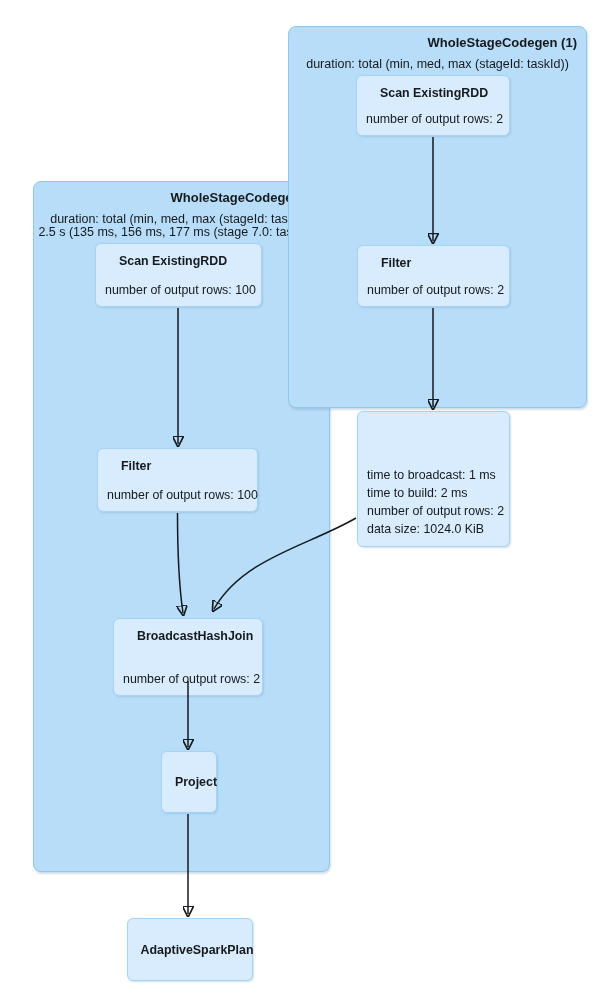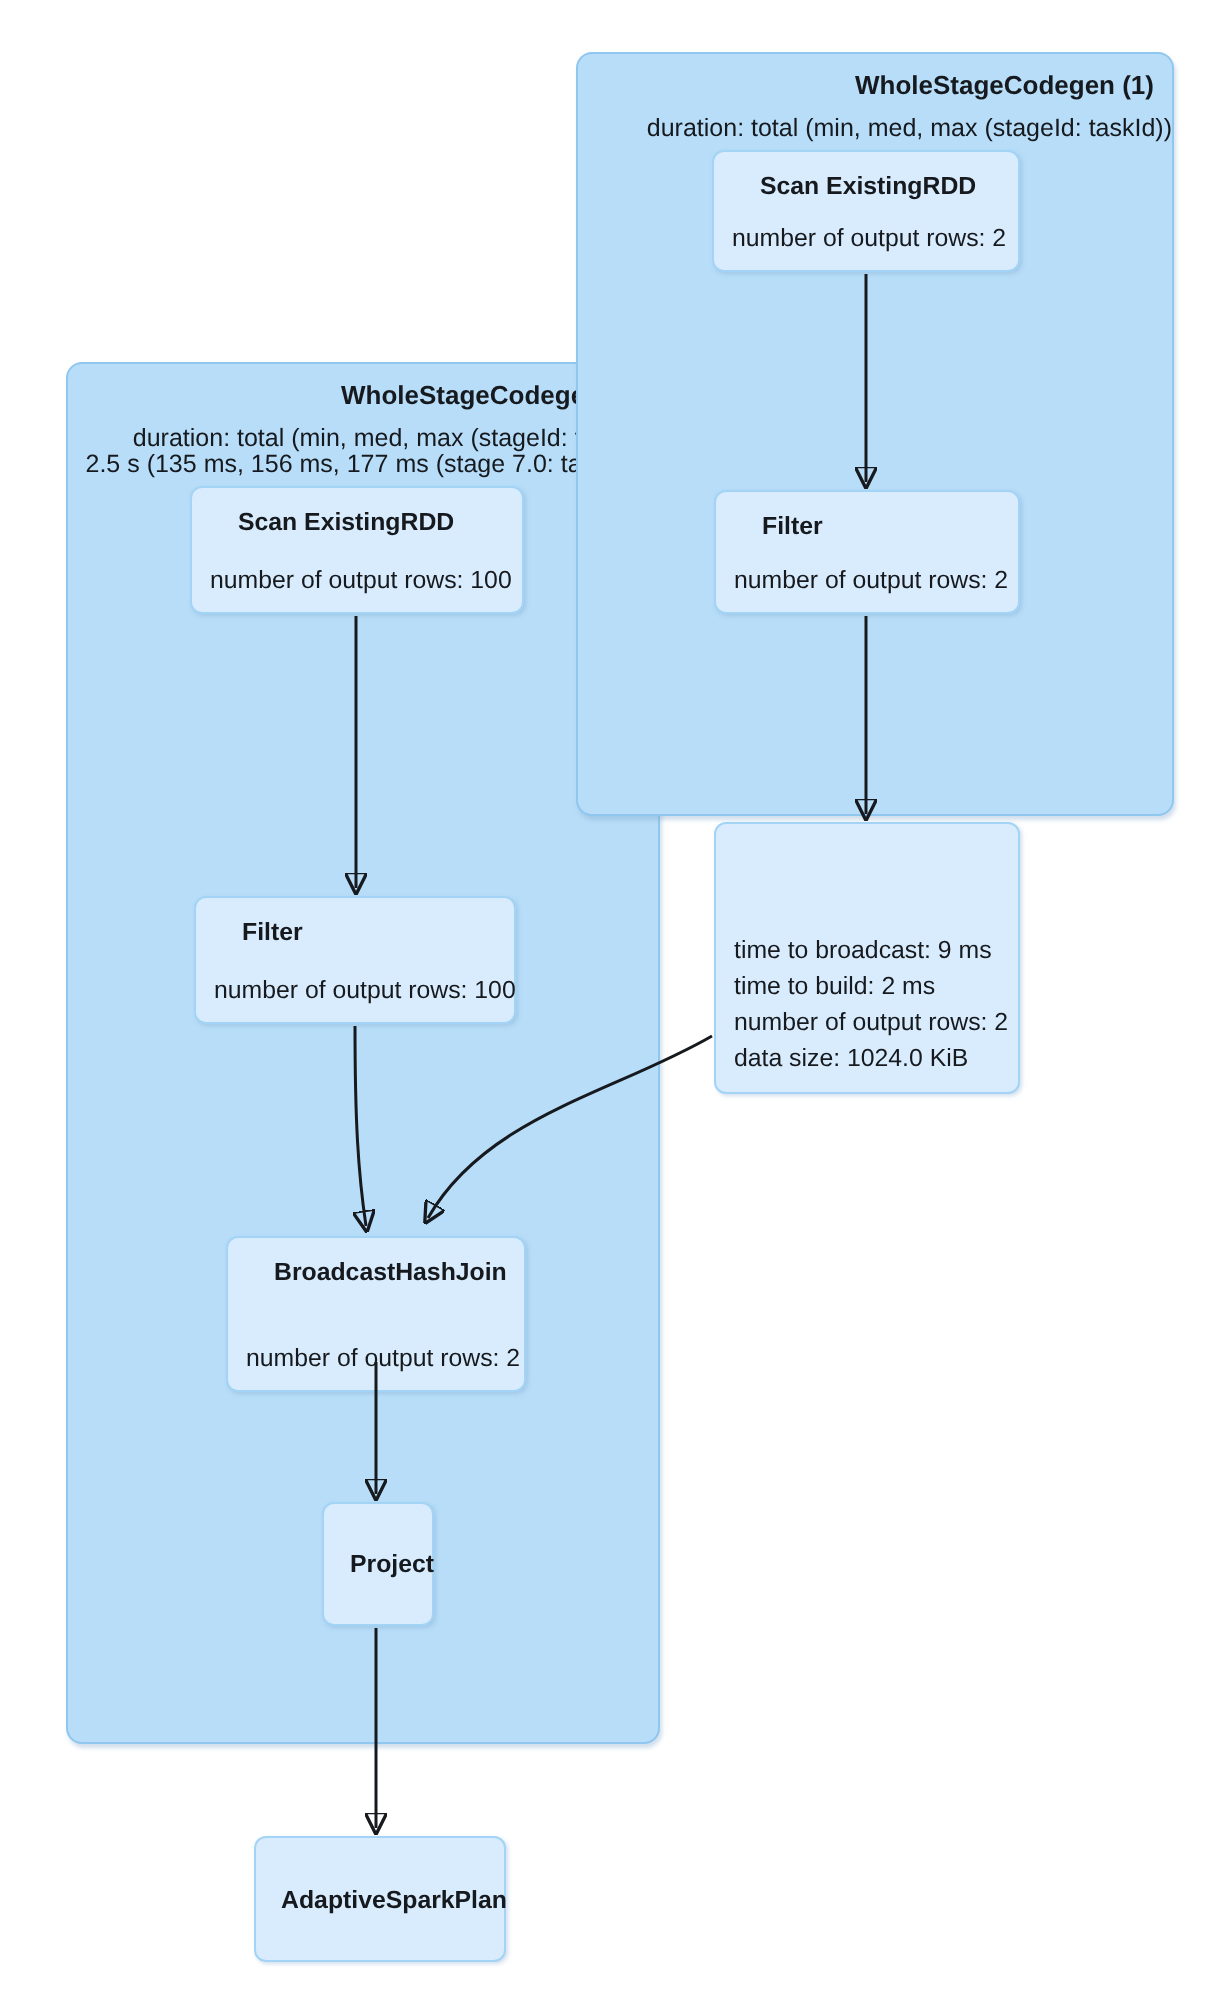--- a/index.html
+++ b/index.html
@@ -23,21 +23,21 @@
     box-shadow:1px 2px 2px rgba(120,160,200,.35);
   }
   .cluster-left {left:33px;top:181px;width:297px;height:691px;z-index:1;}
   .cluster-right{left:288px;top:26px;width:299px;height:382px;z-index:2;}
   .cluster-title{
     position:absolute;top:8px;right:9px;left:0;
     font-size:13px;font-weight:700;text-align:right;white-space:nowrap;
   }
   .cluster-duration{
     position:absolute;top:31px;left:0;right:0;
-    font-size:12.5px;line-height:13px;text-align:right;
+    font-size:12.5px;line-height:13px;text-align:center;
   }
   .cluster-duration .dline{white-space:nowrap;}
 
   .node{
     position:absolute;z-index:3;
     background:var(--node-fill);
     border:1px solid var(--node-border);
     border-radius:6px;
     box-shadow:1px 1px 2px rgba(120,160,200,.35);
     font-size:12.4px;
@@ -92,21 +92,21 @@
 
   <div class="node n-filter1">
     <div class="node-title">Filter</div>
     <div class="node-metrics">
       <div class="metric">number of output rows: 2</div>
     </div>
   </div>
 
   <div class="node n-bexch">
     <div class="node-metrics tall">
-      <div class="metric">time to broadcast: 9 ms</div>
+      <div class="metric">time to broadcast: 1 ms</div>
       <div class="metric">time to build: 2 ms</div>
       <div class="metric">number of output rows: 2</div>
       <div class="metric">data size: 1024.0 KiB</div>
     </div>
   </div>
 
   <div class="node n-scan2">
     <div class="node-title">Scan ExistingRDD</div>
     <div class="node-metrics">
       <div class="metric">number of output rows: 100</div>

